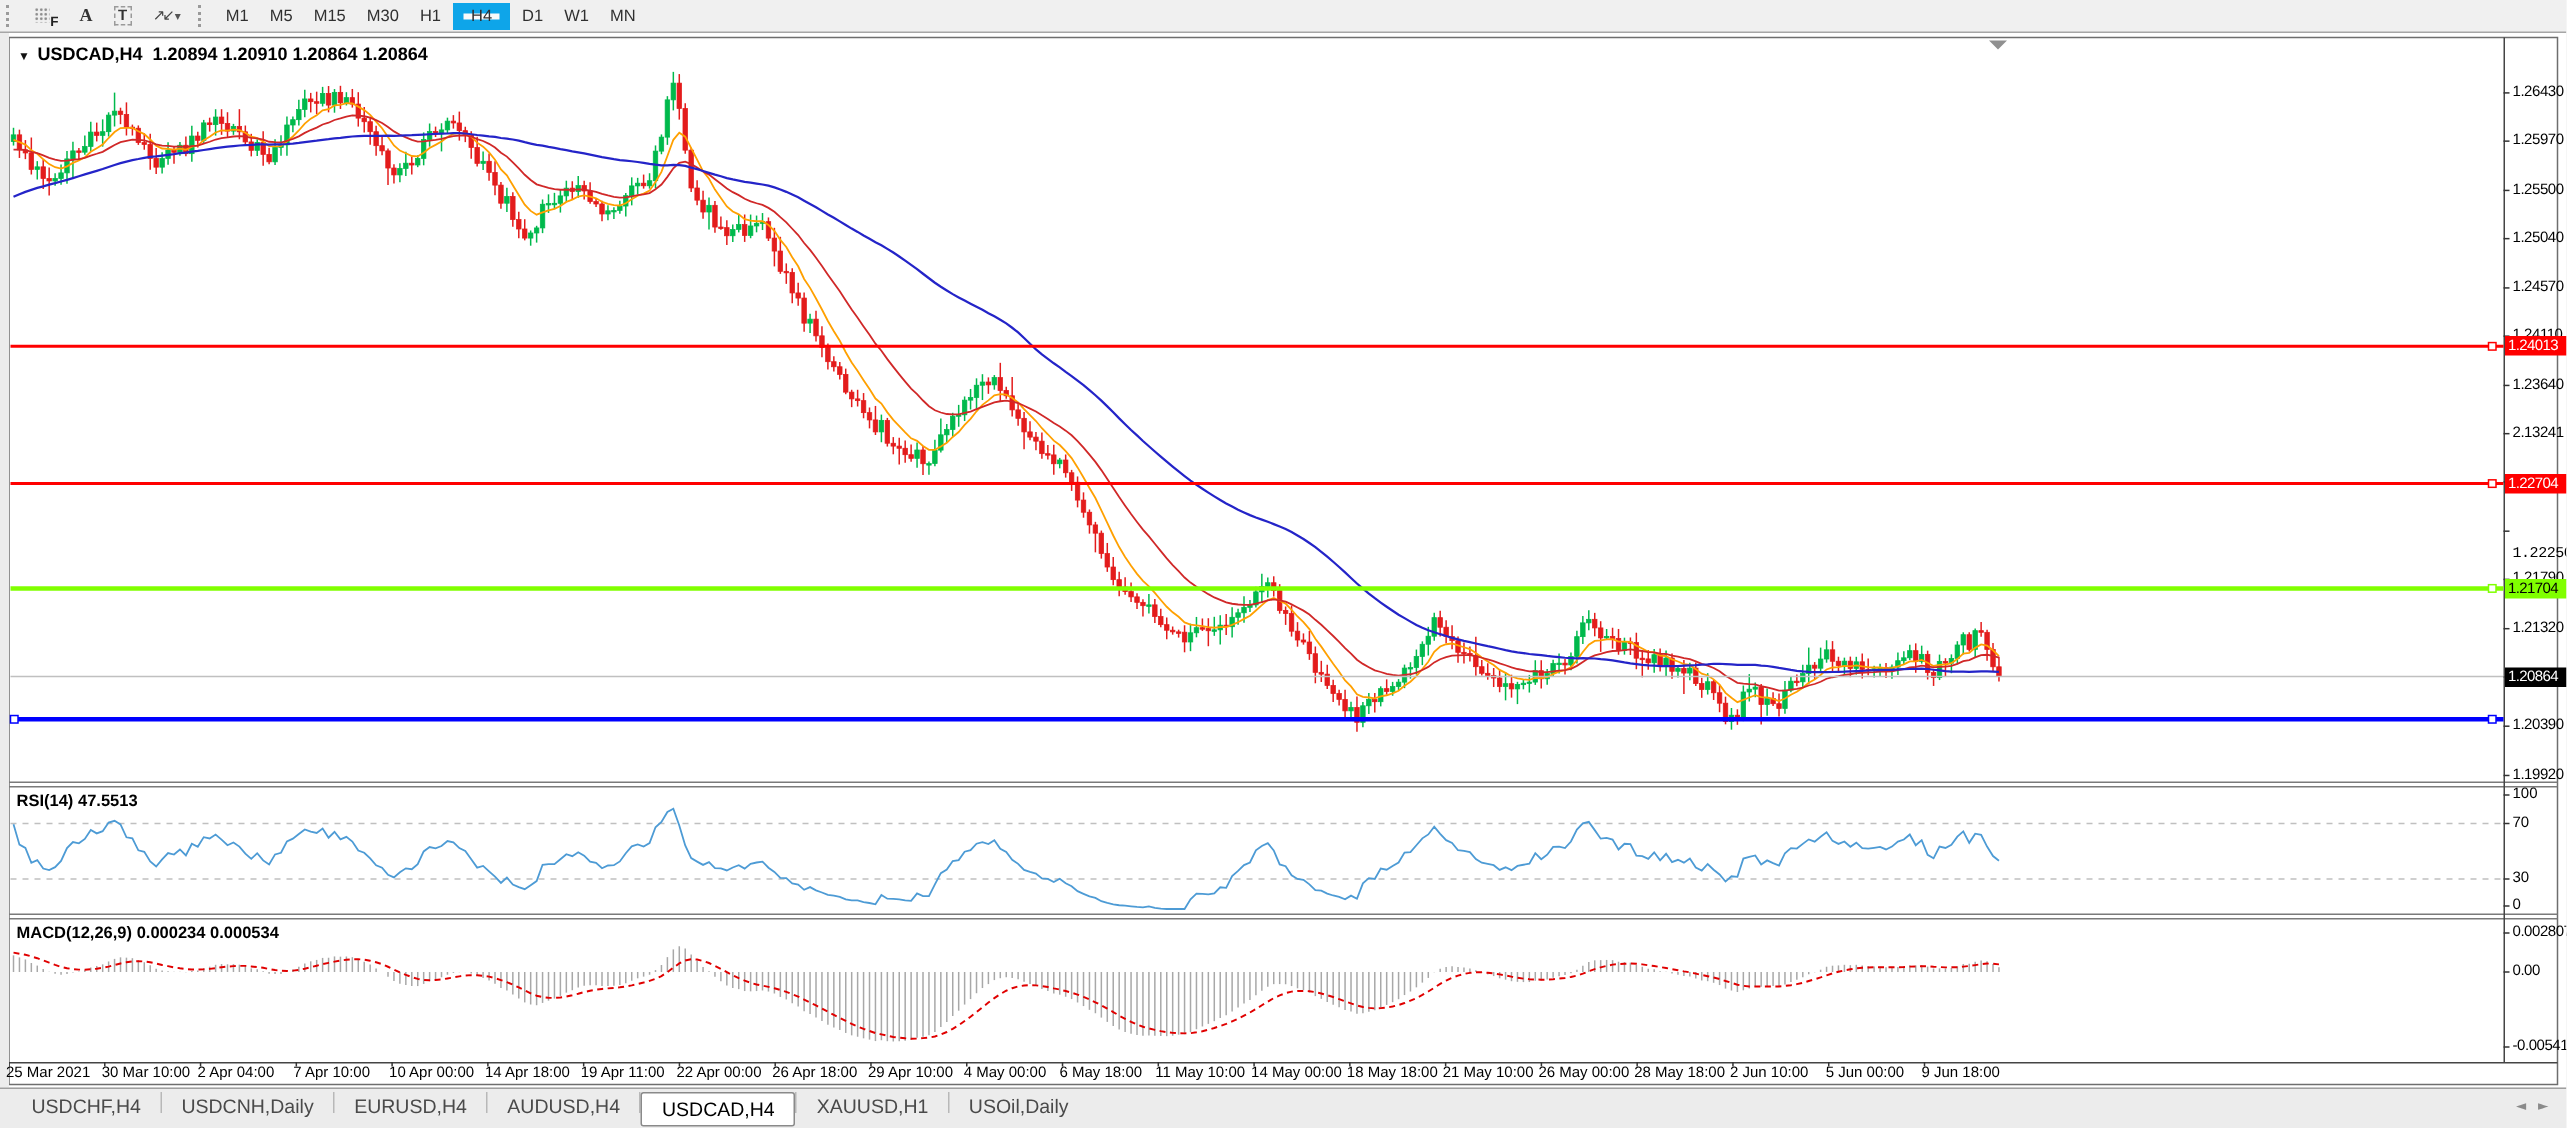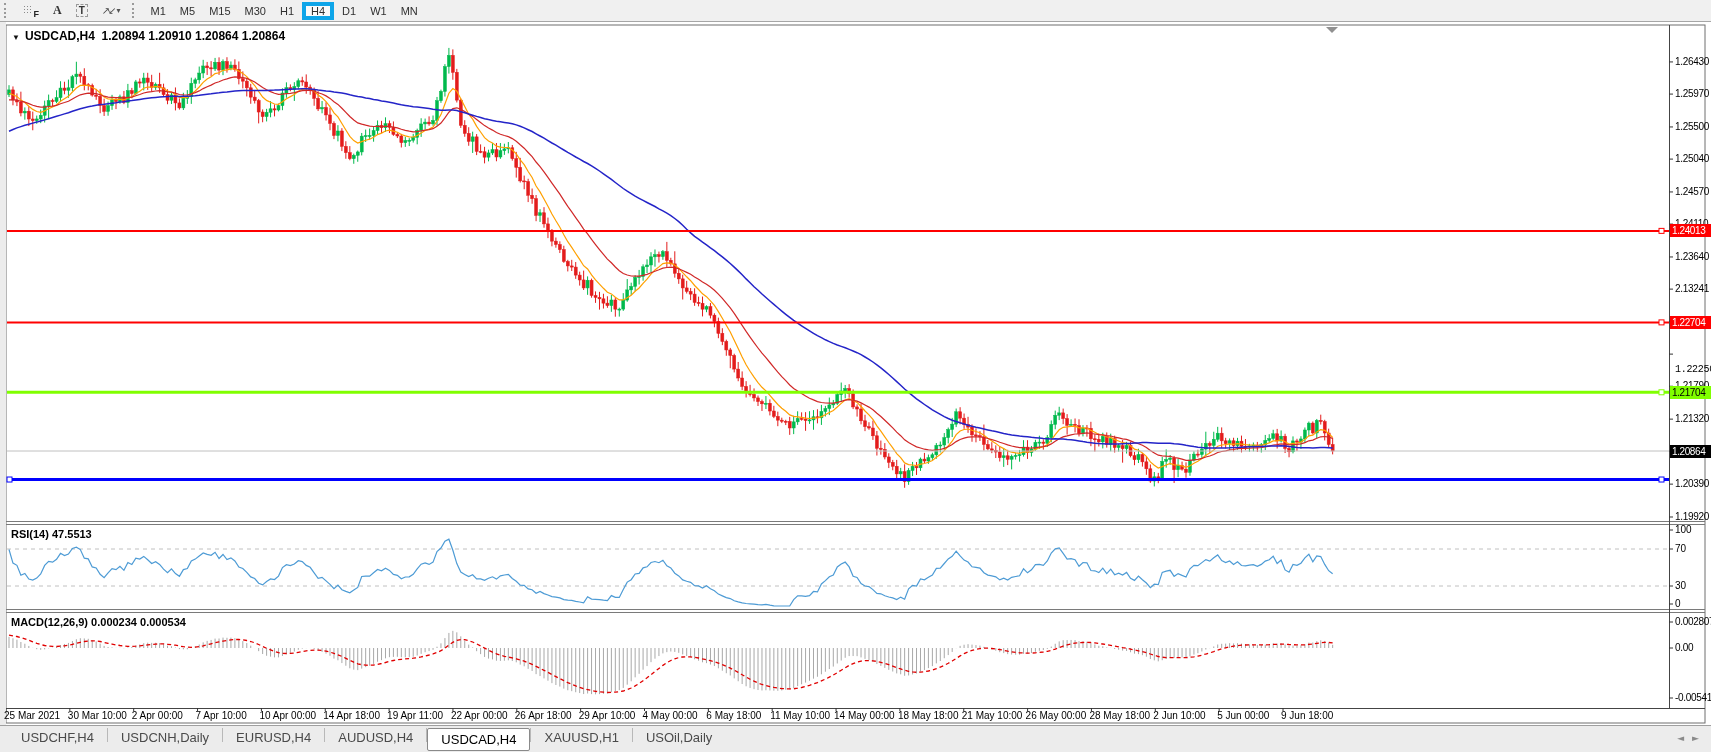--- a/index.html
+++ b/index.html
@@ -4,21 +4,21 @@
 <style>
   html,body{margin:0;padding:0;background:#f0f0f0;font-family:"Liberation Sans",sans-serif;}
   .screen{position:relative;width:1711px;height:752px;background:#ffffff;overflow:hidden;}
   
   .toolbar{position:absolute;left:0;top:0;width:1711px;height:22px;background:#f0f0f0;
     border-bottom:1px solid #a6a6a6;box-sizing:border-box;display:flex;align-items:center;z-index:30;}
   .grip{width:4px;height:15px;border-left:2px dotted #9a9a9a;margin:0 6px 0 4px;}
   .tbtn{height:18px;min-width:20px;margin:0 1px;background:transparent;border:1px solid transparent;
     font:11px "Liberation Sans",sans-serif;color:#303030;display:flex;align-items:center;justify-content:center;
     padding:0 5px;box-sizing:border-box;cursor:default;}
-  .tbtn.active{background:#fafafa;border:4px solid #0ea5e9;}
+  .tbtn.active{background:#fafafa;border:7px solid #0ea5e9;}
   .tool-ico{position:relative;width:16px;height:14px;display:inline-block;}
   .fibgrid{position:absolute;left:0;top:1px;width:10px;height:10px;
     background-image:radial-gradient(#8a8a8a 0.8px,transparent 0.9px);background-size:3px 3px;}
   .fibf{position:absolute;right:0;bottom:-1px;font:bold 9px "Liberation Sans",sans-serif;color:#222;}
   .t-dashed{border:1px dashed #9a9a9a;padding:0 2px;font:bold 10px "Liberation Sans",sans-serif;color:#333;}
   .a-glyph{font:bold 12px "Liberation Serif",serif;color:#333;}
   .arrows-glyph{font:10px "DejaVu Sans",sans-serif;color:#444;letter-spacing:-2px;}
   .caret{font:8px "DejaVu Sans",sans-serif;color:#555;margin-left:2px;}
   
   .left-strip{position:absolute;left:0;top:22px;width:6px;height:703px;background:#ececec;z-index:5;}
@@ -1191,21 +1191,21 @@
       <div class="lbl tick-lbl" style="left: 1675px; top: 510.986px;">1.19920</div>
       <div class="lbl" style="left: 1675px; top: 524px;">100</div>
       <div class="lbl" style="left: 1675px; top: 543px;">70</div>
       <div class="lbl" style="left: 1675px; top: 580px;">30</div>
       <div class="lbl" style="left: 1675px; top: 598px;">0</div>
       <div class="lbl tick-lbl" style="left: 1675px; top: 616px;">0.002807</div>
       <div class="lbl tick-lbl" style="left: 1675px; top: 642px;">0.00</div>
       <div class="lbl tick-lbl" style="left: 1675px; top: 692px;">-0.005418</div>
       <div class="lbl date-lbl" style="left: 4px;">25 Mar 2021</div>
       <div class="lbl date-lbl" style="left: 67.85px;">30 Mar 10:00</div>
-      <div class="lbl date-lbl" style="left: 131.7px;">2 Apr 00:00</div>
+      <div class="lbl date-lbl" style="left: 131.7px;">2 Apr 04:00</div>
       <div class="lbl date-lbl" style="left: 195.55px;">7 Apr 10:00</div>
       <div class="lbl date-lbl" style="left: 259.4px;">10 Apr 00:00</div>
       <div class="lbl date-lbl" style="left: 323.25px;">14 Apr 18:00</div>
       <div class="lbl date-lbl" style="left: 387.1px;">19 Apr 11:00</div>
       <div class="lbl date-lbl" style="left: 450.95px;">22 Apr 00:00</div>
       <div class="lbl date-lbl" style="left: 514.8px;">26 Apr 18:00</div>
       <div class="lbl date-lbl" style="left: 578.65px;">29 Apr 10:00</div>
       <div class="lbl date-lbl" style="left: 642.5px;">4 May 00:00</div>
       <div class="lbl date-lbl" style="left: 706.35px;">6 May 18:00</div>
       <div class="lbl date-lbl" style="left: 770.2px;">11 May 10:00</div>

